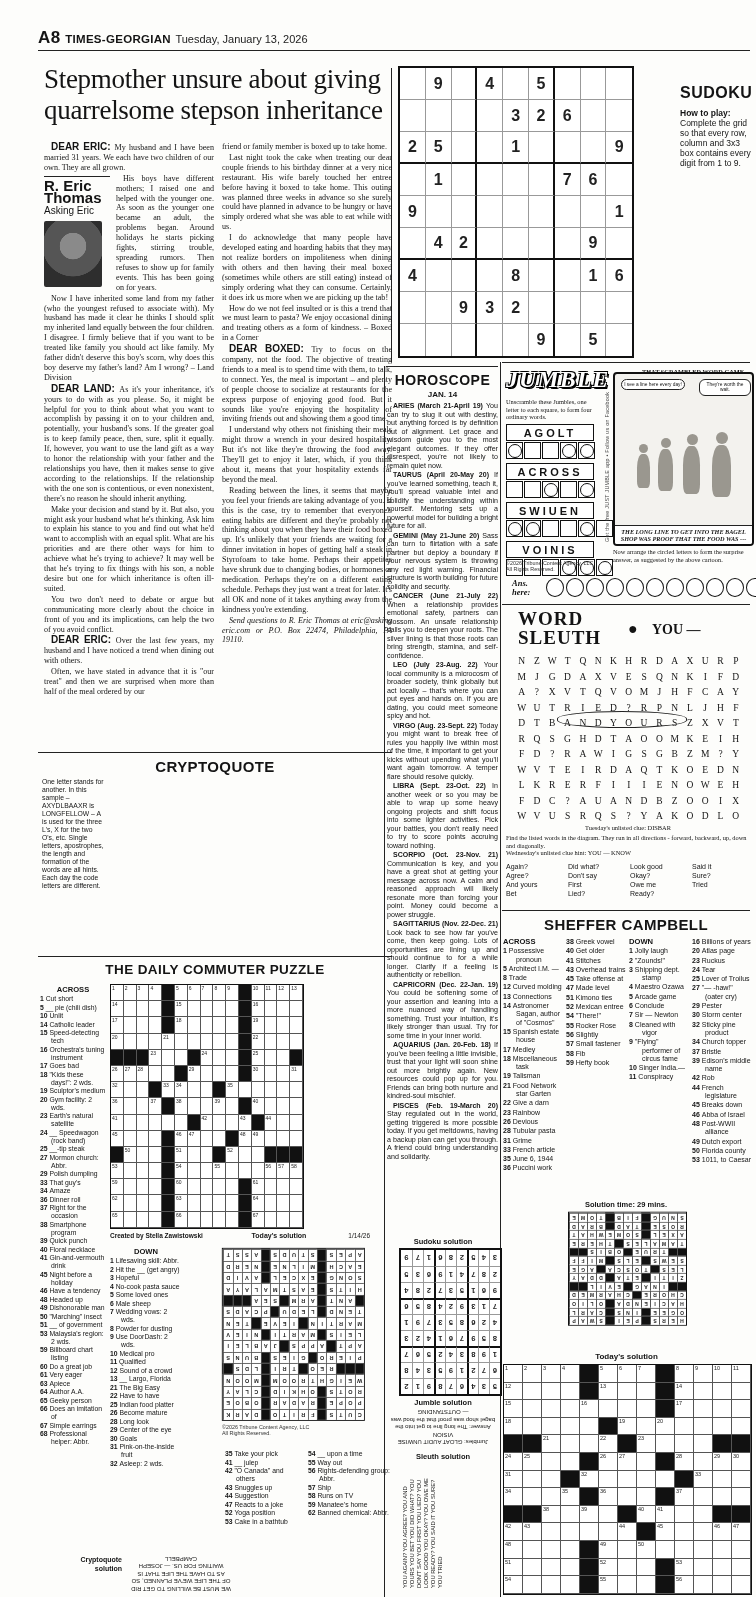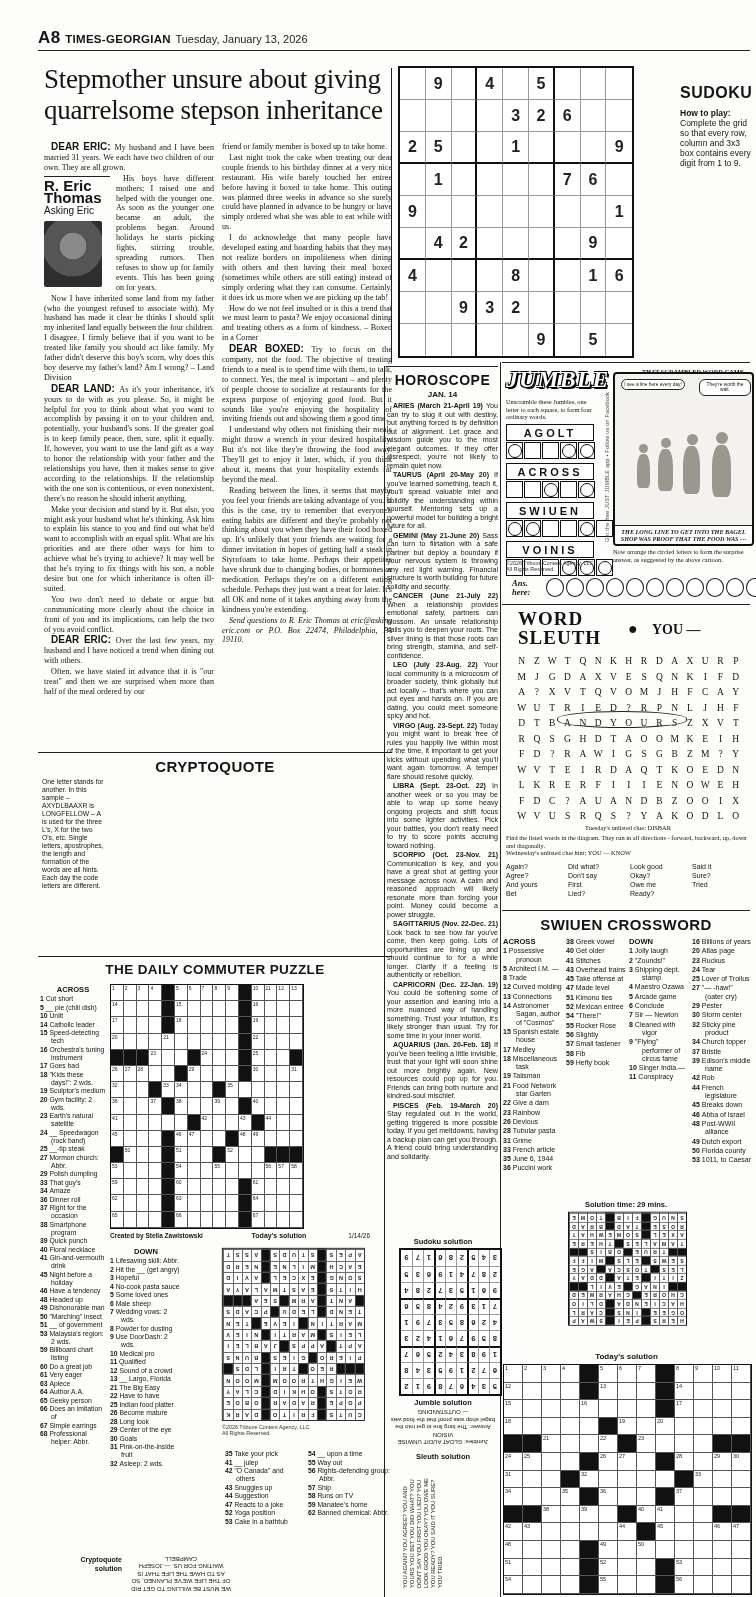--- a/index.html
+++ b/index.html
@@ -415,21 +415,21 @@
         <div>Ready?</div>
       </div>
       <div>
         <div>Said it</div>
         <div>Sure?</div>
         <div>Tried</div>
       </div>
     </div>
 
   <div class="hr" style="left:502px;top:910px;width:248px;"></div>
-  <div class="abs sechead" style="left:502px;top:916px;width:248px;font-size:15px;">SWIUEN CROSSWORD</div>
+  <div class="abs sechead" style="left:502px;top:916px;width:248px;font-size:15px;">SHEFFER CAMPBELL</div>
   <div class="abs cluecol sheffcol" style="left:503px;top:938px;width:60px;height:372px;">
     <div class="hdr" style="text-align:left;">ACROSS</div>
     <div>
         <div class="clue"><span class="cn">1 </span>Possessive pronoun</div>
         <div class="clue"><span class="cn">5 </span>Architect I.M. —</div>
         <div class="clue"><span class="cn">8 </span>Trade</div>
         <div class="clue"><span class="cn">12 </span>Curved molding</div>
         <div class="clue"><span class="cn">13 </span>Connections</div>
         <div class="clue"><span class="cn">14 </span>Astronomer Sagan, author of "Cosmos"</div>
         <div class="clue"><span class="cn">15 </span>Spanish estate house</div>

